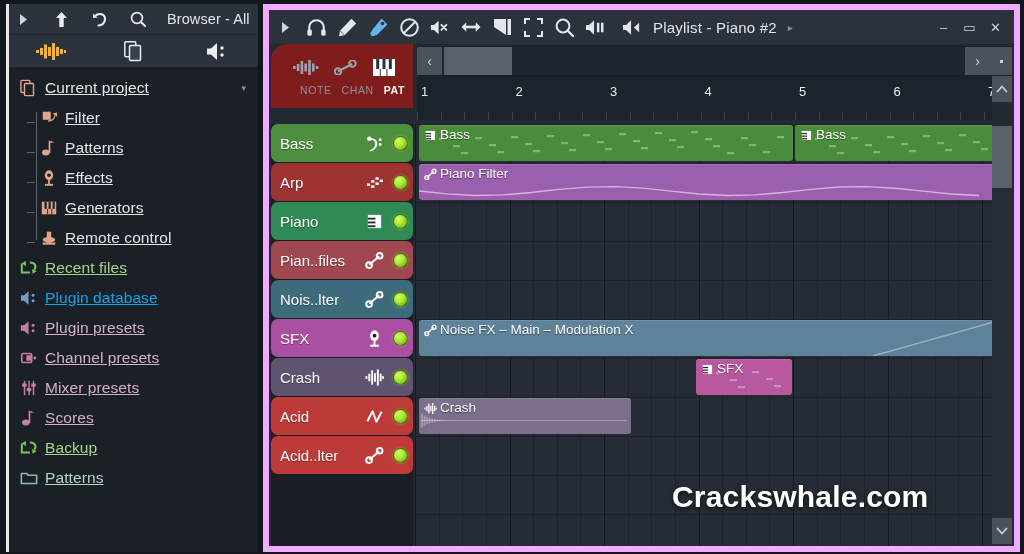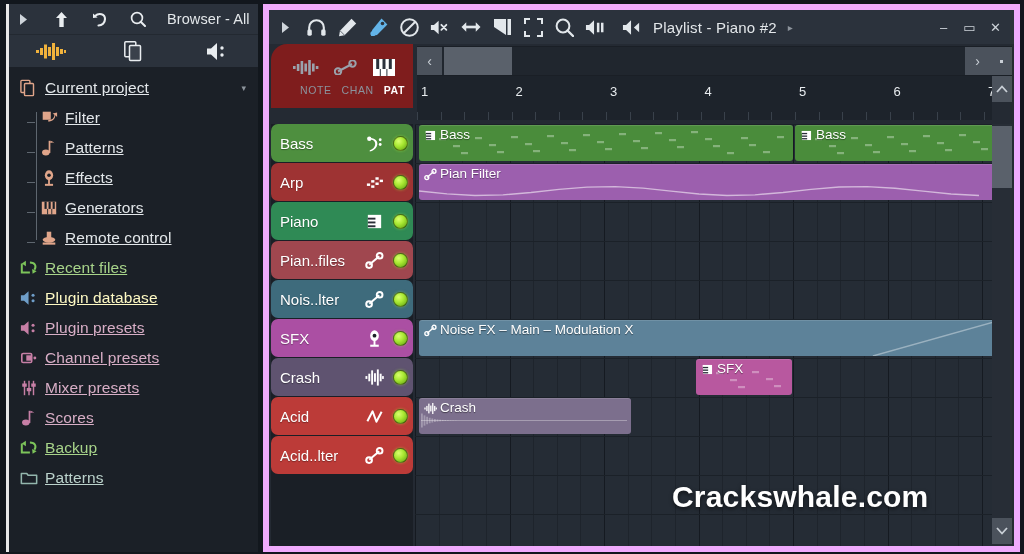--- a/index.html
+++ b/index.html
@@ -305,21 +305,21 @@
           <span class="tree-lb" style="color: rgb(168, 212, 138);">Recent files</span>
         </div>
         <div class="tree-row">
           <span class="tree-ic">
             <svg width="18" height="18" viewBox="0 0 20 20">
               <path d="M1 7 L4.5 7 L9.5 2.5 L9.5 17.5 L4.5 13 L1 13 Z" fill="#6f9ec9"></path>
               <circle cx="14.5" cy="7" r="1.7" fill="#6f9ec9"></circle>
               <circle cx="14.5" cy="13" r="1.7" fill="#6f9ec9"></circle>
             </svg>
           </span>
-          <span class="tree-lb" style="color: #fef9c3;">Plugin database</span>
+          <span class="tree-lb" style="color: #0ea5e9;">Plugin database</span>
         </div>
         <div class="tree-row">
           <span class="tree-ic">
             <svg width="18" height="18" viewBox="0 0 20 20">
               <path d="M1 7 L4.5 7 L9.5 2.5 L9.5 17.5 L4.5 13 L1 13 Z" fill="#c77fa6"></path>
               <circle cx="14.5" cy="7" r="1.7" fill="#c77fa6"></circle>
               <circle cx="14.5" cy="13" r="1.7" fill="#c77fa6"></circle>
             </svg>
           </span>
           <span class="tree-lb" style="color: rgb(216, 174, 198);">Plugin presets</span>
@@ -807,21 +807,21 @@
             <svg width="582" height="36" style="position: absolute; left: 0px; top: 0px;">
               <path d="M0 27 L0 27 L28 29.89897959256961 L56 31.43452378494807 L84 30.88444214991993 L112 28.507446675701573 L140 25.42147547539671 L168 23.077909024138854 L196 22.578963243190504 L224 24.159300129574554 L252 27.075662552179573 L280 29.95643969423455 L308 31.4467570524465 L336 30.845695086397264 L364 28.435942630572086 L392 25.350843918366323 L420 23.041369080127485 L448 22.593700218819073 L476 24.21838299493335 L504 27.151303712495114 L532 30.01306392988471 L560 31.457733100626918" stroke="rgba(255,255,255,0.55)" stroke-width="1.4" fill="none"></path>
             </svg>
             <span class="clip-ic" style="position: relative;">
               <svg width="13" height="13" viewBox="0 0 20 20">
                 <line x1="4.5" y1="14.5" x2="15" y2="5.5" stroke="#ffffff" stroke-width="2.1"></line>
                 <circle cx="4.3" cy="14.8" r="3" fill="none" stroke="#ffffff" stroke-width="2.1"></circle>
                 <circle cx="15.4" cy="5" r="3" fill="none" stroke="#ffffff" stroke-width="2.1"></circle>
               </svg>
             </span>
-            <span class="clip-lb" style="position: relative;">Pian Filter</span>
+            <span class="clip-lb" style="position: relative;">Piano Filter</span>
           </div>
           <div class="clip" style="left: 4px; top: 196px; width: 582px; height: 36px; background: rgb(93, 130, 153);">
             <svg width="582" height="36" style="position: absolute; left: 0px; top: 0px;">
               <path d="M453.96000000000004 36 L582 0" stroke="rgba(255,255,255,0.38)" stroke-width="1.4" fill="none"></path>
             </svg>
             <span class="clip-ic" style="position: relative;">
               <svg width="13" height="13" viewBox="0 0 20 20">
                 <line x1="4.5" y1="14.5" x2="15" y2="5.5" stroke="#ffffff" stroke-width="2.1"></line>
                 <circle cx="4.3" cy="14.8" r="3" fill="none" stroke="#ffffff" stroke-width="2.1"></circle>
                 <circle cx="15.4" cy="5" r="3" fill="none" stroke="#ffffff" stroke-width="2.1"></circle>

